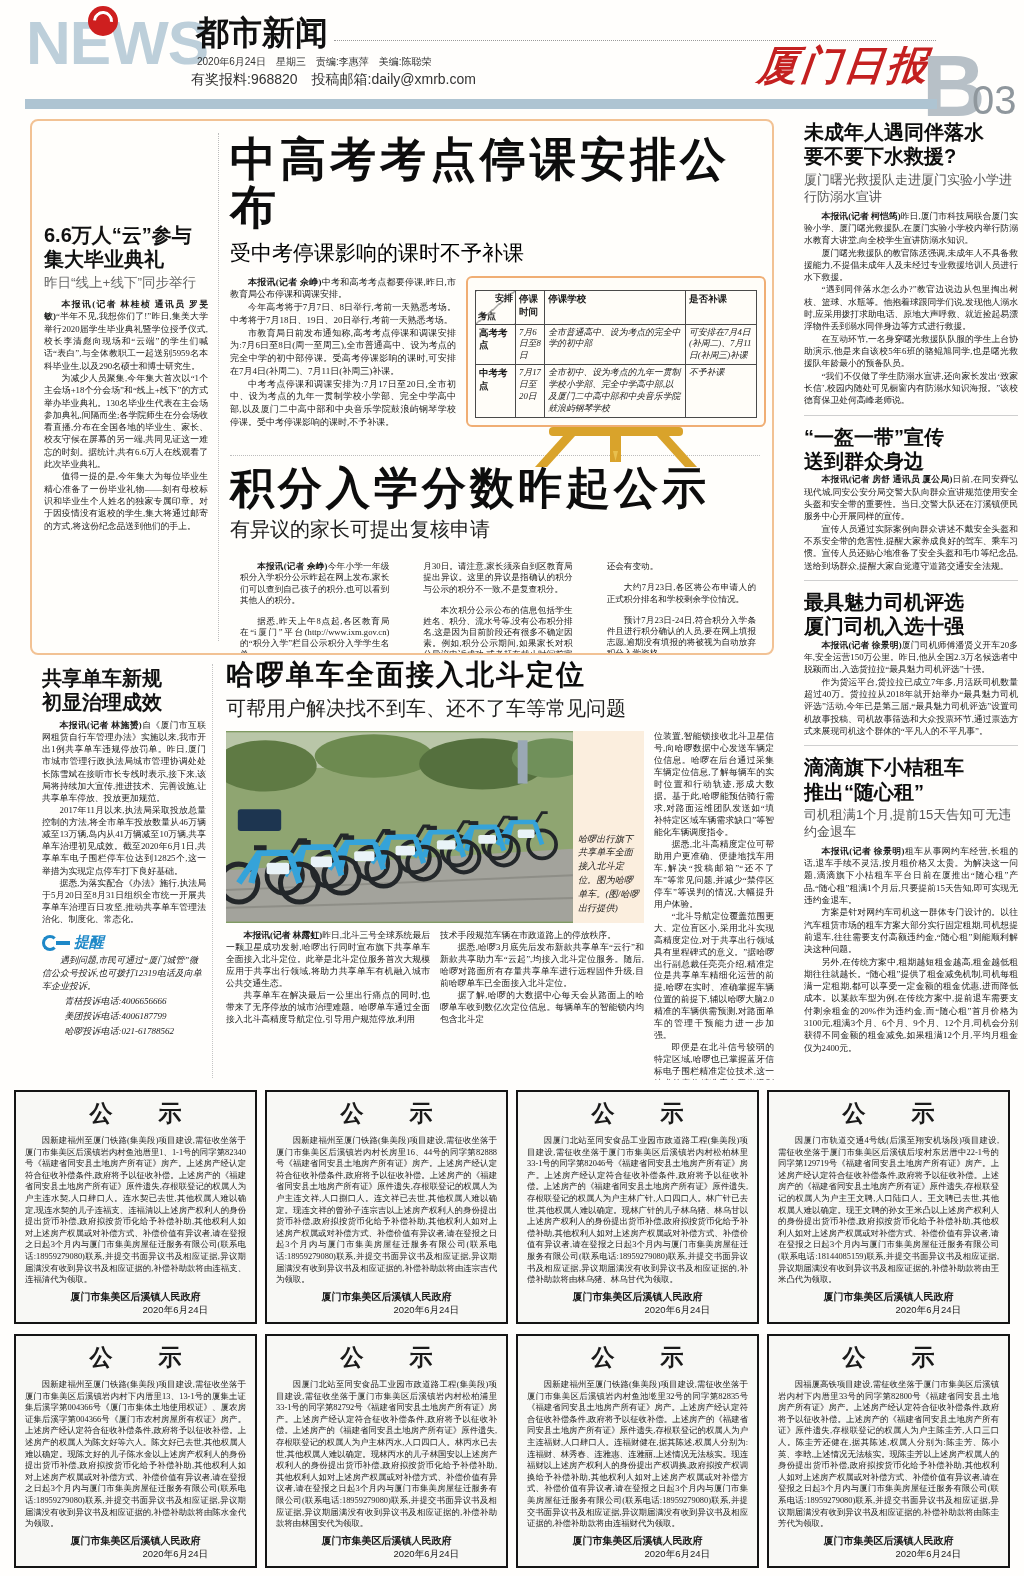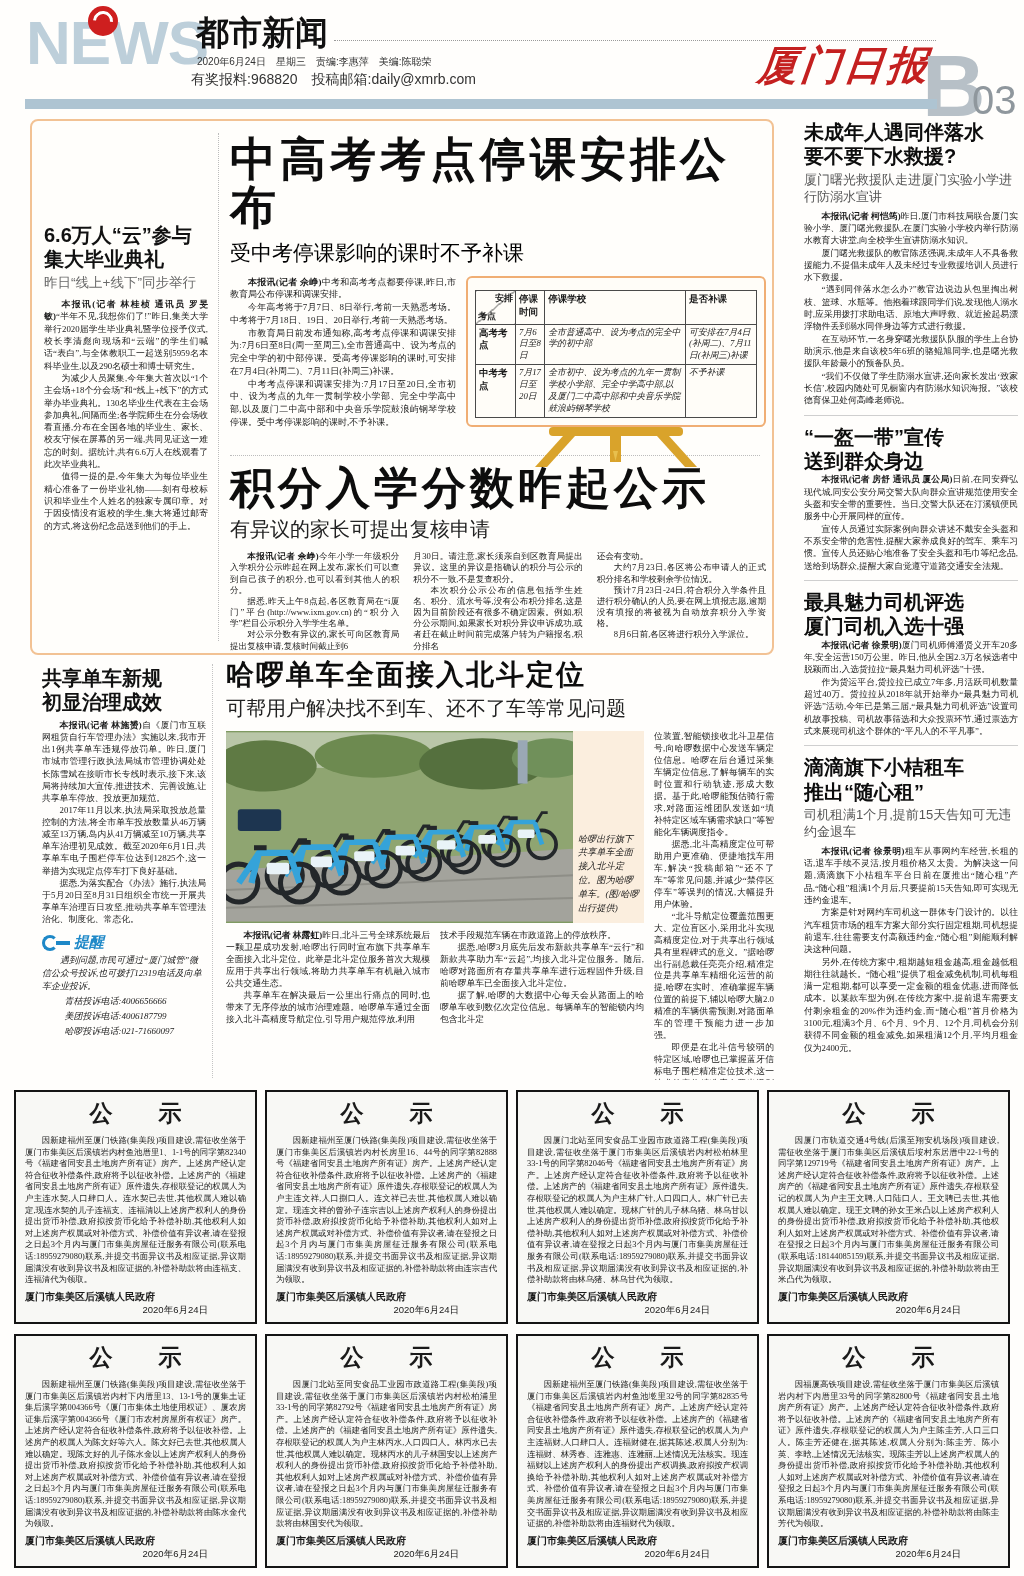--- a/index.html
+++ b/index.html
@@ -64,21 +64,21 @@
   .diag .c1 { position:absolute; right:2px; top:1px; font-size:9px; font-weight:bold; font-style:normal; font-family:"Liberation Sans",sans-serif;}
   .diag .c2 { position:absolute; left:2px; bottom:1px; font-size:9px; font-weight:bold; font-style:normal; font-family:"Liberation Sans",sans-serif;}
   .rowhead { font-family:"Liberation Sans",sans-serif; font-weight:bold; font-style:normal !important; font-size:9.5px !important; width:34px; }
   .easel { display:block; margin:0 auto; }
 
   .points-area { position:absolute; left:198px; top:344px; width:536px; }
   .points-head { font-size:44px; letter-spacing:4px; }
   .points-sub { font-family:"Liberation Sans",sans-serif; font-size:20px; color:#222; margin-top:5px; }
   .cols3 { display:flex; gap:14px; margin-top:8px; }
   .cols3 > div { flex:1; }
-  .cols3 p { font-size:8.6px; line-height:1.3; margin:0; text-indent:2em; text-align:justify; }
+  .cols3 p { font-size:8.6px; line-height:1.3; margin:10px; text-indent:2em; text-align:justify; }
   .cols3 p.noind { text-indent:0; }
 
   
   .bike-left-col { position:absolute; left:42px; top:666px; width:164px; }
   .blc-title { font-family:Liberation Serif, serif; font-weight:bold; font-size:20px; line-height:1.2; color:#111; margin-bottom:5px; }
   .bike-left-col .body-sm p { font-size:8.8px; line-height:1.38; }
   .reminder { margin-top:8px; }
   .rem-head { display:flex; align-items:center; gap:4px; }
   .rem-icon { width:16px; height:16px; border:3px solid #1e88c7; border-radius:50%; border-right-color:transparent; }
   .rem-dash { width:14px; height:4px; background:#1e88c7; margin-left:-6px; }
@@ -112,21 +112,21 @@
   .r-title { font-family:"Liberation Sans",sans-serif; font-weight:bold; font-size:20px; line-height:1.22; color:#0d0d0d; }
   .r-sub { font-family:"Liberation Sans",sans-serif; font-size:13px; color:#555; margin:3px 0 4px; line-height:1.3; }
   .r-art p { font-size:8.8px; line-height:1.4; margin:0; text-indent:2em; text-align:justify; }
 
   
   .notices { position:absolute; left:14px; top:1090px; width:996px;
     display:grid; grid-template-columns:repeat(4,1fr); gap:10px 8px; }
   .notice { border:2px solid #151515; background:#f8f8f5; padding:4px 9px 24px; height:234px; overflow:hidden; }
   .n-title { text-align:center; font-family:"Liberation Sans",sans-serif; font-weight:bold; font-size:23px; margin:2px 0 6px; }
   .n-body { font-size:8.4px; line-height:1.38; text-align:justify; text-indent:2em; margin:0; }
-  .n-sign { text-align:left; font-family:Liberation Sans, sans-serif; font-weight:bold; font-size:10px; margin-top:4px; }
+  .n-sign { text-align:center; font-family:Liberation Sans, sans-serif; font-weight:bold; font-size:10px; margin-top:4px; }
   .n-date { text-align:right; padding-right:38px; font-size:9.5px; font-family:"Liberation Sans",sans-serif; }
 
   b.lead { font-weight:bold; }
 </style>
 </head>
 <body>
 
 <div class="page">
 
   <div>
@@ -244,21 +244,21 @@
     <div class="reminder">
       <div class="rem-head">
         <span class="rem-icon"></span>
         <span class="rem-dash"></span>
         <span class="rem-label">提醒</span>
       </div>
       <div class="rem-text">
         <p>遇到问题,市民可通过“厦门城管”微信公众号投诉,也可拨打12319电话及向单车企业投诉。</p>
         <p class="phone">青桔投诉电话:4006656666</p>
         <p class="phone">美团投诉电话:4006187799</p>
-        <p class="phone">哈啰投诉电话:021-71660097</p>
+        <p class="phone">哈啰投诉电话:021-61788562</p>
       </div>
     </div>
   </div>
 
   <div class="vdot2"></div>
 
   <div class="beidou">
     <div class="big-head beidou-head">哈啰单车全面接入北斗定位</div>
     <div class="beidou-sub">可帮用户解决找不到车、还不了车等常见问题</div>
     <div class="beidou-content">

